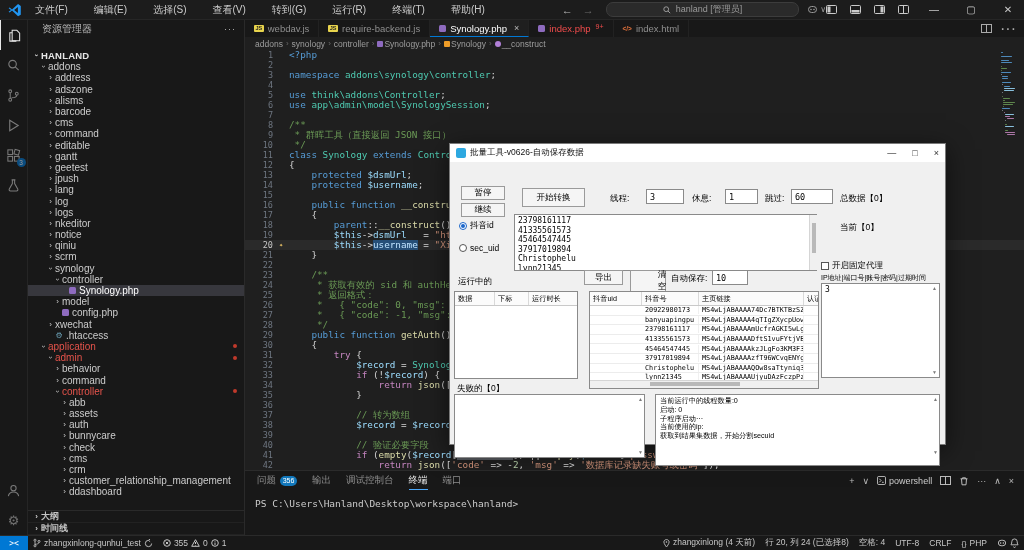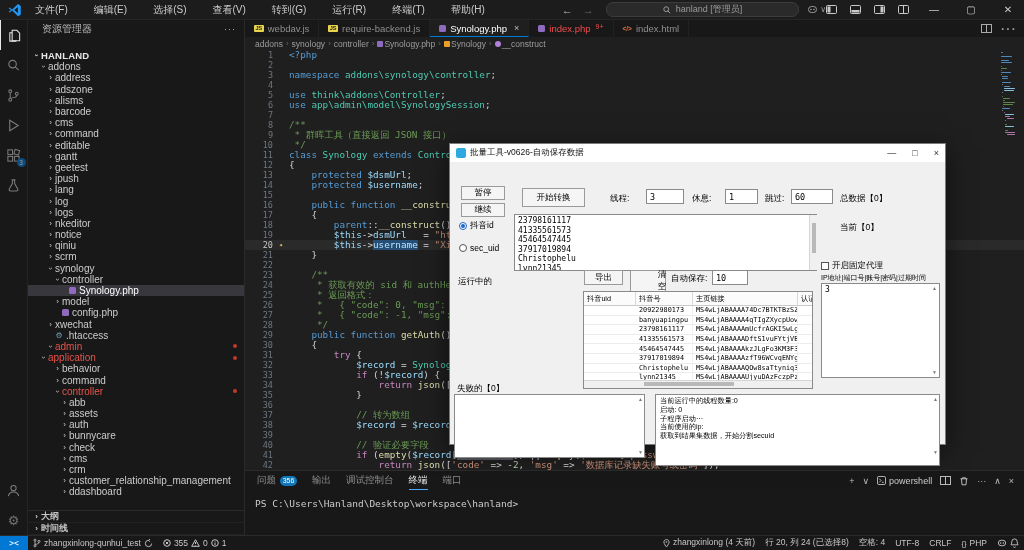--- a/index.html
+++ b/index.html
@@ -340,28 +340,28 @@
         </div>
         <div class="tree-row" style="padding-left: 18px;">
           <span class="chev">›</span>
           <span>xwechat</span>
         </div>
         <div class="tree-row" style="padding-left: 18px;">
           <span class="chev"></span>
           <span class="ficon conf">⚙</span>
           <span>.htaccess</span>
         </div>
+        <div class="tree-row err" style="padding-left: 11px;">
+          <span class="chev open">›</span>
+          <span>application</span>
+          <span class="errdot"></span>
+        </div>
         <div class="tree-row err" style="padding-left: 18px;">
           <span class="chev open">›</span>
           <span>admin</span>
-          <span class="errdot"></span>
-        </div>
-        <div class="tree-row err" style="padding-left: 11px;">
-          <span class="chev open">›</span>
-          <span>application</span>
           <span class="errdot"></span>
         </div>
         <div class="tree-row" style="padding-left: 25px;">
           <span class="chev">›</span>
           <span>behavior</span>
         </div>
         <div class="tree-row" style="padding-left: 25px;">
           <span class="chev">›</span>
           <span>command</span>
         </div>
@@ -788,21 +788,28 @@
       <div class="dtextarea" style="left:371px;top:121px;width:119px;height:95px;">3</div>
       <span class="sarrow" style="left:481px;top:123px;">▲</span>
       <span class="sarrow" style="left:481px;top:207px;">▼</span>
 
       <span class="dlabel" style="left:8px;top:114px;">运行中的</span>
       <div class="dbtn" style="left:134px;top:108px;width:39px;height:15px;">导出</div>
       <div class="dbtn" style="left:180px;top:108px;width:36px;height:22px;padding-left:28px;">清空</div>
       <span class="dlabel" style="left:221px;top:111px;">自动保存:</span>
       <input class="dinputbox" style="left: 262px; top: 108px; width: 36px; height: 15px;" value="10">
 
-      <div class="dtable" style="left:133px;top:129px;width:230px;height:98px;" id="rtable">
+      <div class="dtable" style="left:4px;top:129px;width:124px;height:88px;" id="ltable">
+          <div class="dt-head">
+            <span class="dt-hcell" style="width: 40px;">数据</span>
+            <span class="dt-hcell" style="width: 34px;">下标</span>
+            <span class="dt-hcell" style="width: 50px;">运行时长</span>
+          </div>
+        </div>
+      <div class="dtable" style="left:139px;top:129px;width:230px;height:98px;" id="rtable">
           <div class="dt-head">
             <span class="dt-hcell" style="width: 52px;">抖音uid</span>
             <span class="dt-hcell" style="width: 57px;">抖音号</span>
             <span class="dt-hcell" style="width: 105px;">主页链接</span>
             <span class="dt-hcell" style="width: 40px;">认证</span>
           </div>
           <div class="dt-row">
             <span class="dt-cell" style="width: 52px;"></span>
             <span class="dt-cell" style="width: 57px;">20922980173</span>
             <span class="dt-cell" style="width: 105px;">MS4wLjABAAAA74Dc7BTKTBzSZeOm...</span>

